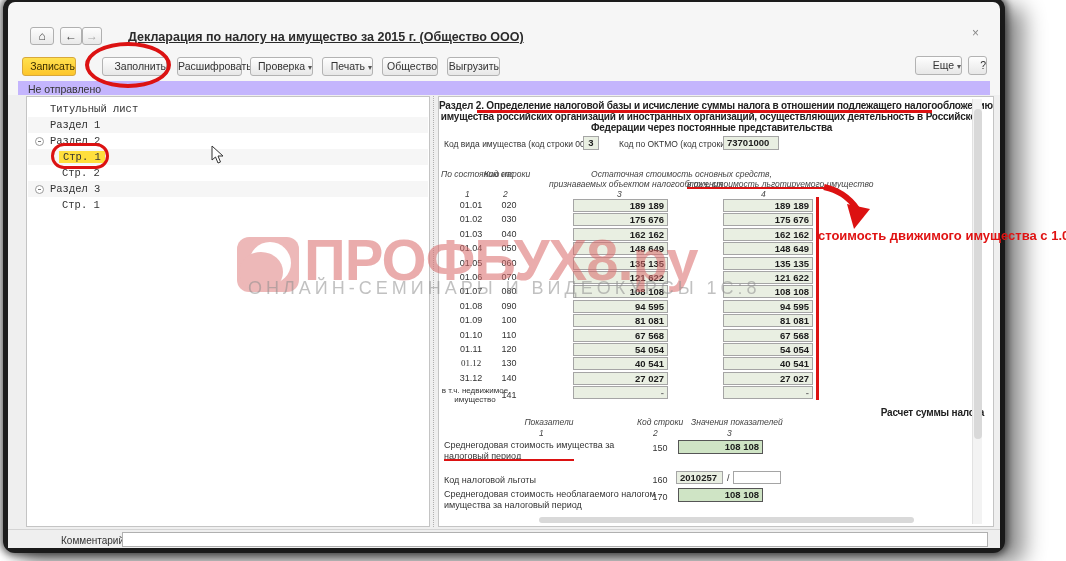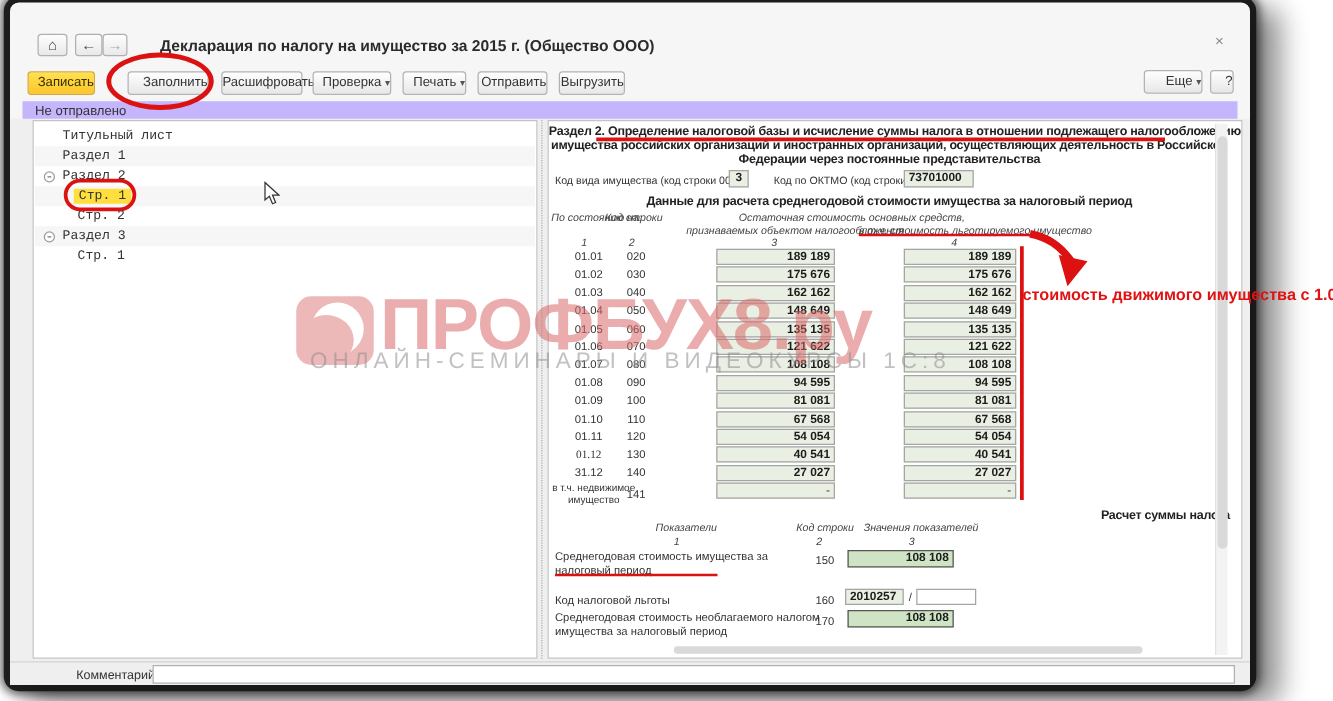--- a/index.html
+++ b/index.html
@@ -70,29 +70,29 @@
                      border-radius:50%; background:#e07f7f; }
 </style>
 </head>
 <body>
 
 <div class="frame">
 
   <div class="navbtn abs" style="left:22px;top:25px;width:24px;height:18px;"><span>⌂</span></div>
   <div class="navbtn abs" style="left:52px;top:25px;width:22px;height:18px;"><span>←</span></div>
   <div class="navbtn abs" style="left:74px;top:25px;width:20px;height:18px;color:#aaa;"><span>→</span></div>
-  <div class="title abs" style="left:120px;top:28px;">Декларация по налогу на имущество за 2015 г. (Общество ООО)</div>
+  <div class="title abs" style="left:120px;top:28px;text-decoration:underline;">Декларация по налогу на имущество за 2015 г. (Общество ООО)</div>
   <div class="closex abs" style="left:964px;top:24px;">×</div>
 
   <div class="btn btn-save" style="left:14px;width:54px;">Записать</div>
   <div class="btn" style="left:94px;width:65px;">Заполнить</div>
   <div class="btn" style="left:169px;width:65px;">Расшифровать</div>
   <div class="btn" style="left:242px;width:63px;"><span>Проверка</span> <span class="drop">▾</span></div>
   <div class="btn" style="left:314px;width:51px;"><span>Печать</span> <span class="drop">▾</span></div>
-  <div class="btn" style="left:374px;width:56px;">Отправить</div>
+  <div class="btn" style="left:374px;width:56px;">Общество</div>
   <div class="btn" style="left:439px;width:53px;">Выгрузить</div>
   <div class="btn" style="left:907px;top:54px;width:47px;"><span>Еще</span> <span class="drop">▾</span></div>
   <div class="btn" style="left:960px;top:54px;width:19px;">?</div>
 
   <div class="redoval" style="left:77px;top:40px;width:86px;height:46px;"></div>
 
   <div class="statusbar">
       <span>Не отправлено</span>
     </div>
 
@@ -137,21 +137,20 @@
     <div class="fttl abs" style="left:0;top:3px;width:545px;">Раздел 2. Определение налоговой базы и исчисление суммы налога в отношении подлежащего налогообложению</div>
     <div class="fttl abs" style="left:0;top:14px;width:545px;">имущества российских организаций и иностранных организаций, осуществляющих деятельность в Российской</div>
     <div class="fttl abs" style="left:0;top:25px;width:545px;">Федерации через постоянные представительства</div>
     <div class="redline" style="left:38px;top:13px;width:455px;height:2.5px;"></div>
 
     <div class="lbl abs" style="left:5px;top:42px;">Код вида имущества (код строки 001)</div>
     <div class="fld" style="left:144px;top:39px;width:16px;height:14px;text-align:center;padding:0;">3</div>
     <div class="lbl abs" style="left:180px;top:42px;">Код по ОКТМО (код строки 010)</div>
     <div class="fld" style="left:284px;top:39px;width:56px;height:14px;text-align:left;padding-left:3px;">73701000</div>
 
-    <div class="fttl abs" style="left:0;top:59px;width:545px;">Данные для расчета среднегодовой стоимости имущества за налоговый период</div>
 
     <div class="it abs" style="left:2px;top:72px;">По состоянию на:</div>
     <div class="it abs" style="left:45px;top:72px;">Код строки</div>
     <div class="it abs" style="left:130px;top:72px;width:225px;text-align:center;">Остаточная стоимость основных средств,</div>
     <div class="it abs" style="left:110px;top:82px;">признаваемых объектом налогообложения</div>
     <div class="it abs" style="left:248px;top:82px;">в т.ч. стоимость льготируемого имущество</div>
     <div class="redline" style="left:248px;top:90px;width:147px;height:2px;"></div>
     <div class="it abs" style="left:26px;top:92px;">1</div>
     <div class="it abs" style="left:64px;top:92px;">2</div>
     <div class="it abs" style="left:178px;top:92px;">3</div>

